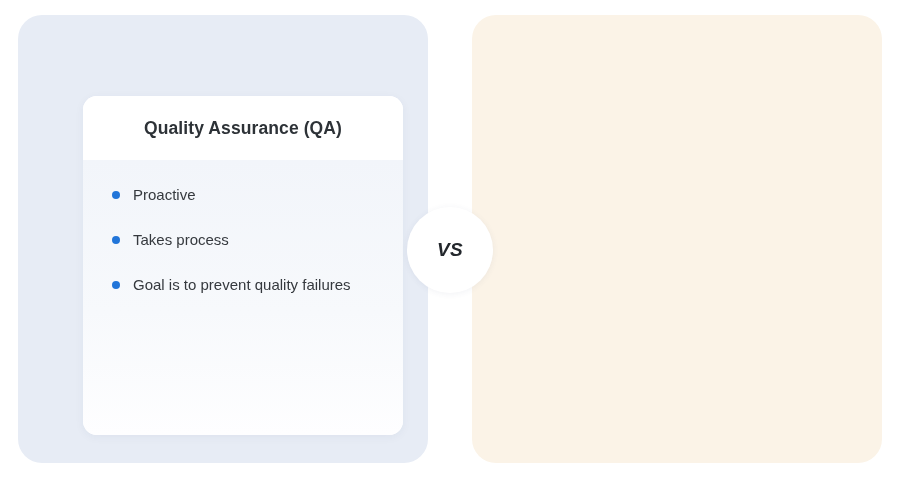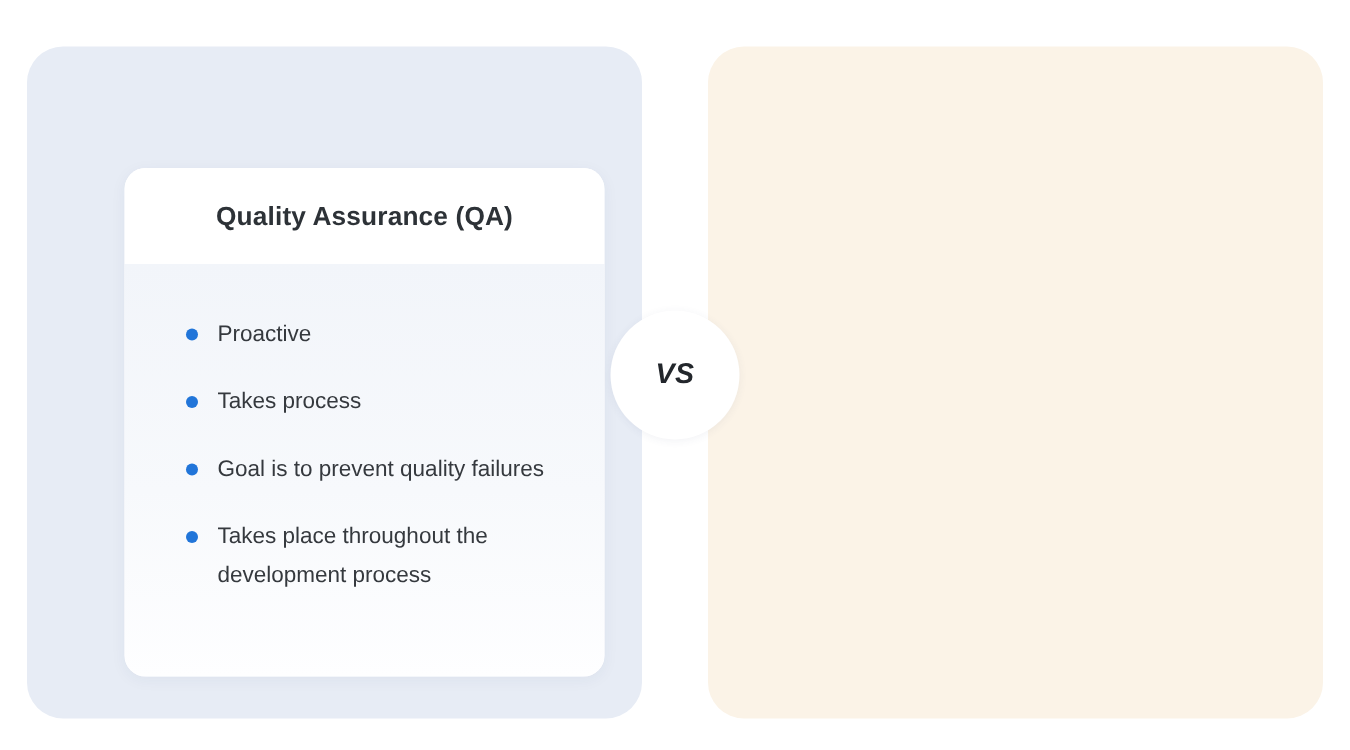--- a/index.html
+++ b/index.html
@@ -17,21 +17,21 @@
   #stage {
     position: relative;
     width: 900px;
     height: 500px;
     background: #ffffff;
   }
 
   
   .panel {
     position: absolute;
-    top: 31px;
+    top: 15px;
     width: 410px;
     height: 448px;
     border-radius: 24px;
   }
   .panel-qa {
     left: 18px;
     background: #e7ecf5;
   }
   .panel-qc {
     left: 472px;
@@ -72,21 +72,21 @@
     height: 275px;
     padding: 22px 24px 0 24px;
     box-sizing: border-box;
   }
   .card-qa .card-body {
     background: linear-gradient(180deg, #f2f5fa 0%, #f7f9fc 55%, #fefeff 100%);
   }
 
   ul.bullets {
     list-style: none;
-    margin: 12px;
+    margin: 0;
     padding: 0;
   }
   ul.bullets li {
     position: relative;
     padding-left: 26px;
     margin-bottom: 19px;
     font-size: 15px;
     line-height: 26px;
     color: #35393e;
   }
@@ -149,24 +149,20 @@
             <span class="bullet-text">Proactive</span>
           </li>
           <li>
             <span class="dot"></span>
             <span class="bullet-text">Takes process</span>
           </li>
           <li>
             <span class="dot"></span>
             <span class="bullet-text">Goal is to prevent quality failures</span>
           </li>
-          <li>
-            <span class="dot"></span>
-            <span class="bullet-text">Takes place throughout the development process</span>
-          </li>
         </ul>
       </div>
     </div>
   </div>
 
   <div class="vs-badge">
     <span class="vs-label">VS</span>
   </div>
 
   <div class="panel panel-qc">

